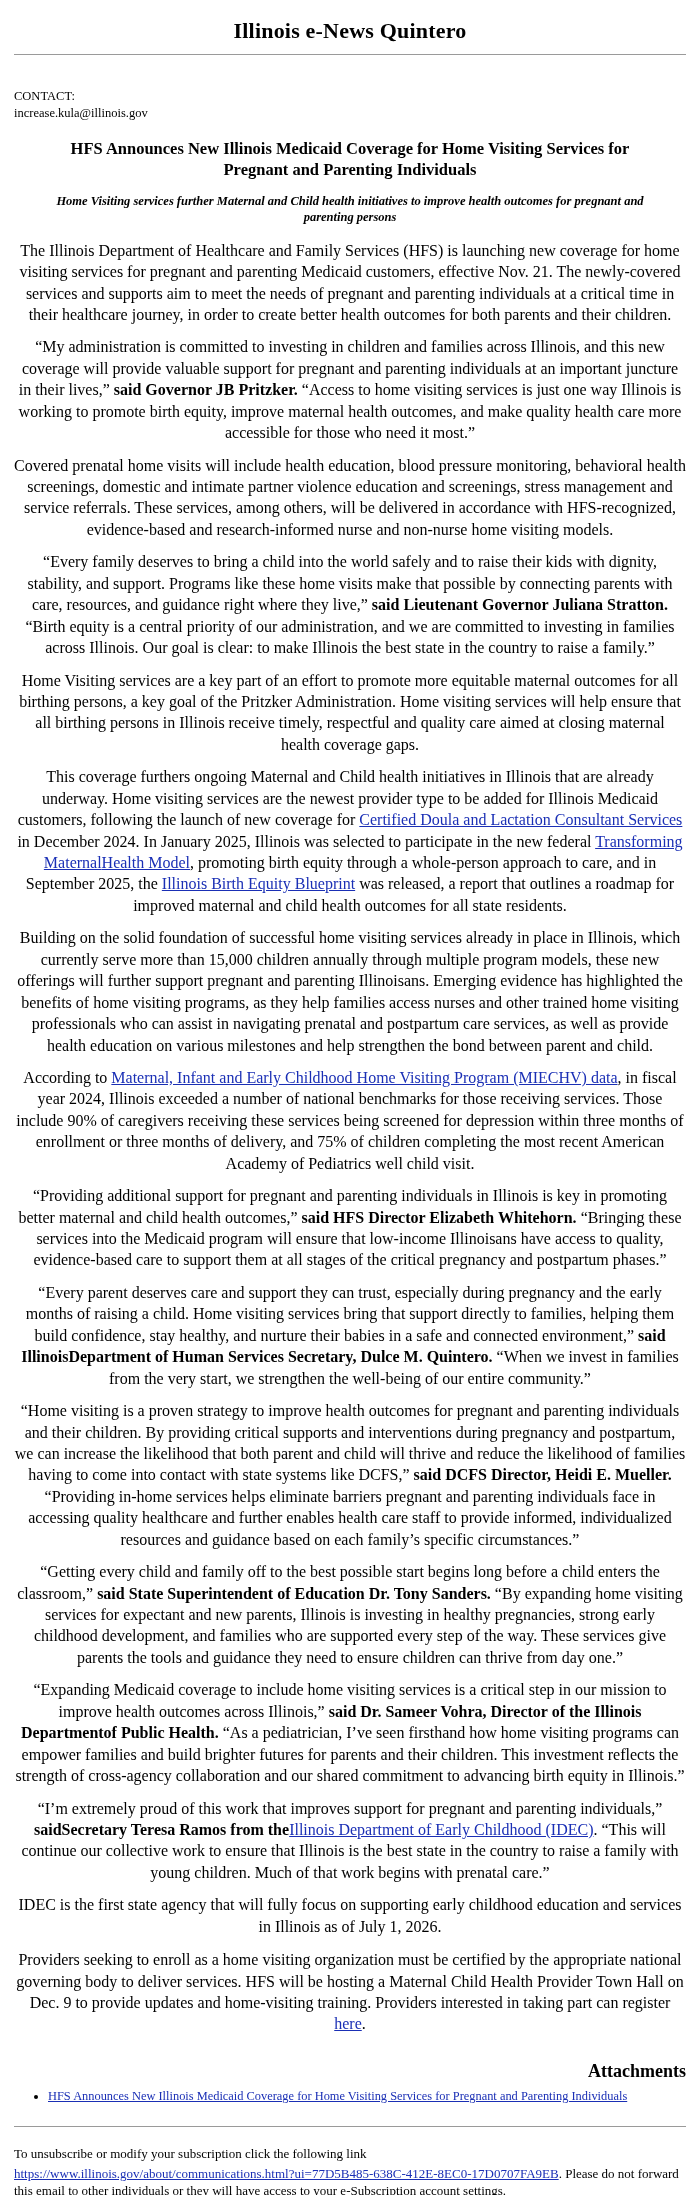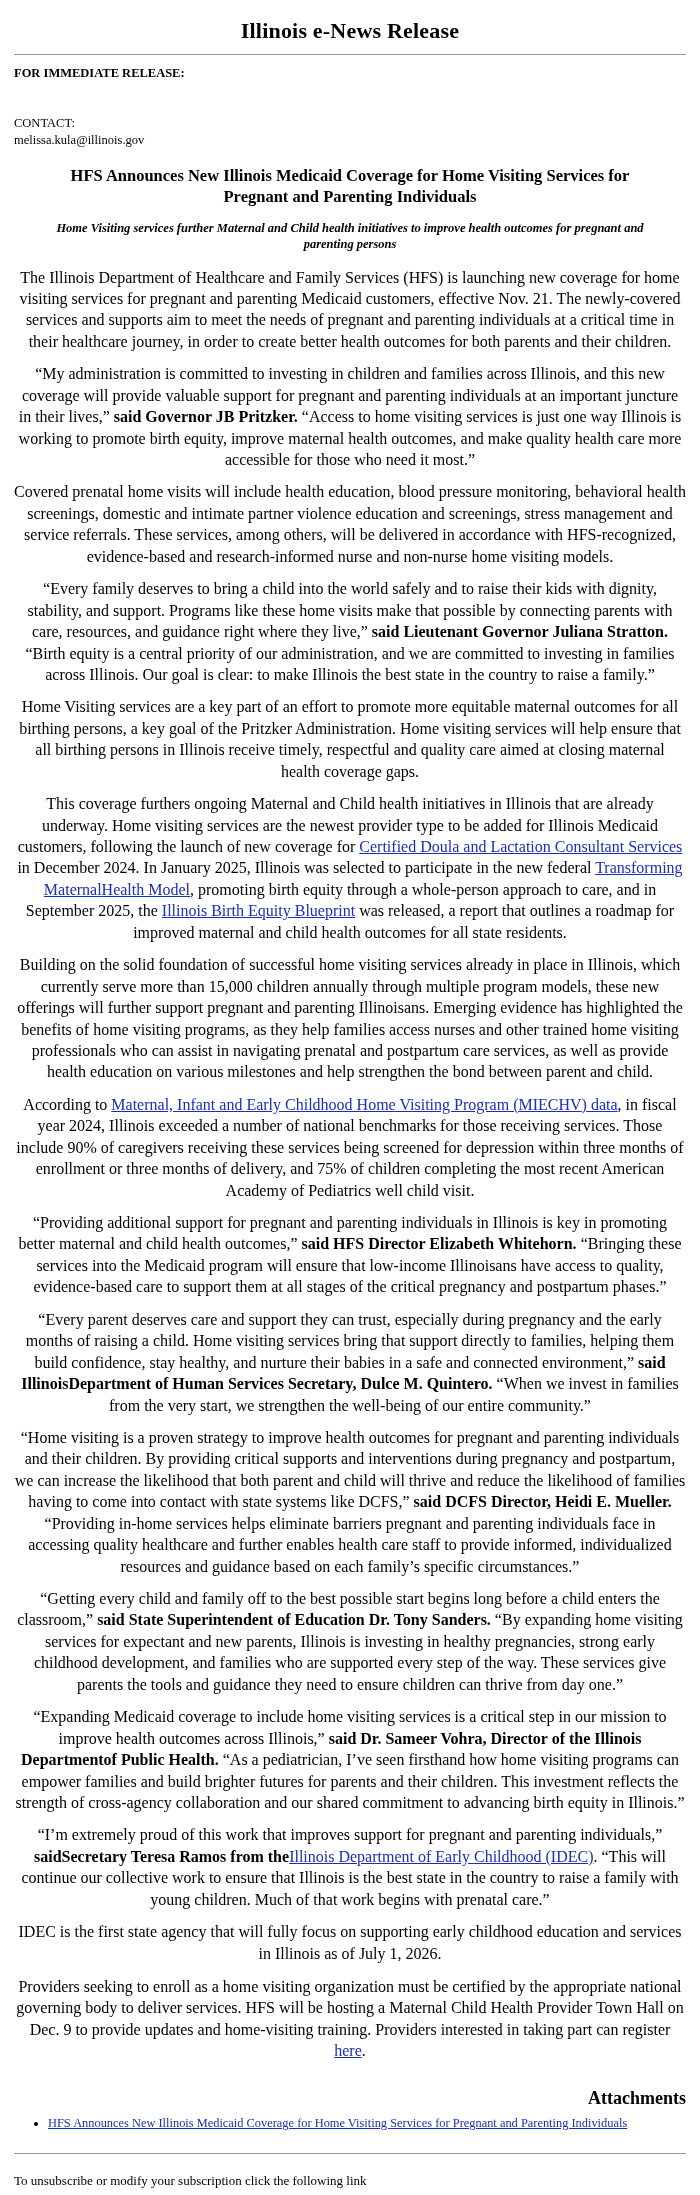--- a/index.html
+++ b/index.html
@@ -91,31 +91,30 @@
     margin-top: 18px;
   }
   .footer p { margin: 0 0 2px 0; }
   b.inline { font-weight: bold; }
 </style>
 </head>
 <body>
 
 <div class="page">
 
-  <div class="doc-title">Illinois e-News Release</div>
+  <div class="doc-title">Illinois e-News Quintero</div>
 
   <hr class="rule">
 
   <div class="release-block">
-    <div class="lbl">FOR IMMEDIATE RELEASE:</div>
   </div>
 
   <div class="contact-block">
     <div class="lbl">CONTACT:</div>
-    <div>melissa.kula@illinois.gov</div>
+    <div>increase.kula@illinois.gov</div>
   </div>
 
   <div class="headline">HFS Announces New Illinois Medicaid Coverage for Home Visiting Services for Pregnant and Parenting Individuals</div>
 
   <div class="subhead">Home Visiting services further Maternal and Child health initiatives to improve health outcomes for pregnant and parenting persons</div>
 
   <p class="body">The Illinois Department of Healthcare and Family Services (HFS) is launching new coverage for home visiting services for pregnant and parenting Medicaid customers, effective Nov. 21. The newly-covered services and supports aim to meet the needs of pregnant and parenting individuals at a critical time in their healthcare journey, in order to create better health outcomes for both parents and their children.</p>
 
   <p class="body">
     <span>“My administration is committed to investing in children and families across Illinois, and this new coverage will provide valuable support for pregnant and parenting individuals at an important juncture in their lives,” </span><b class="inline">said Governor JB Pritzker.</b><span> “Access to home visiting services is just one way Illinois is working to promote birth equity, improve maternal health outcomes, and make quality health care more accessible for those who need it most.”</span>

